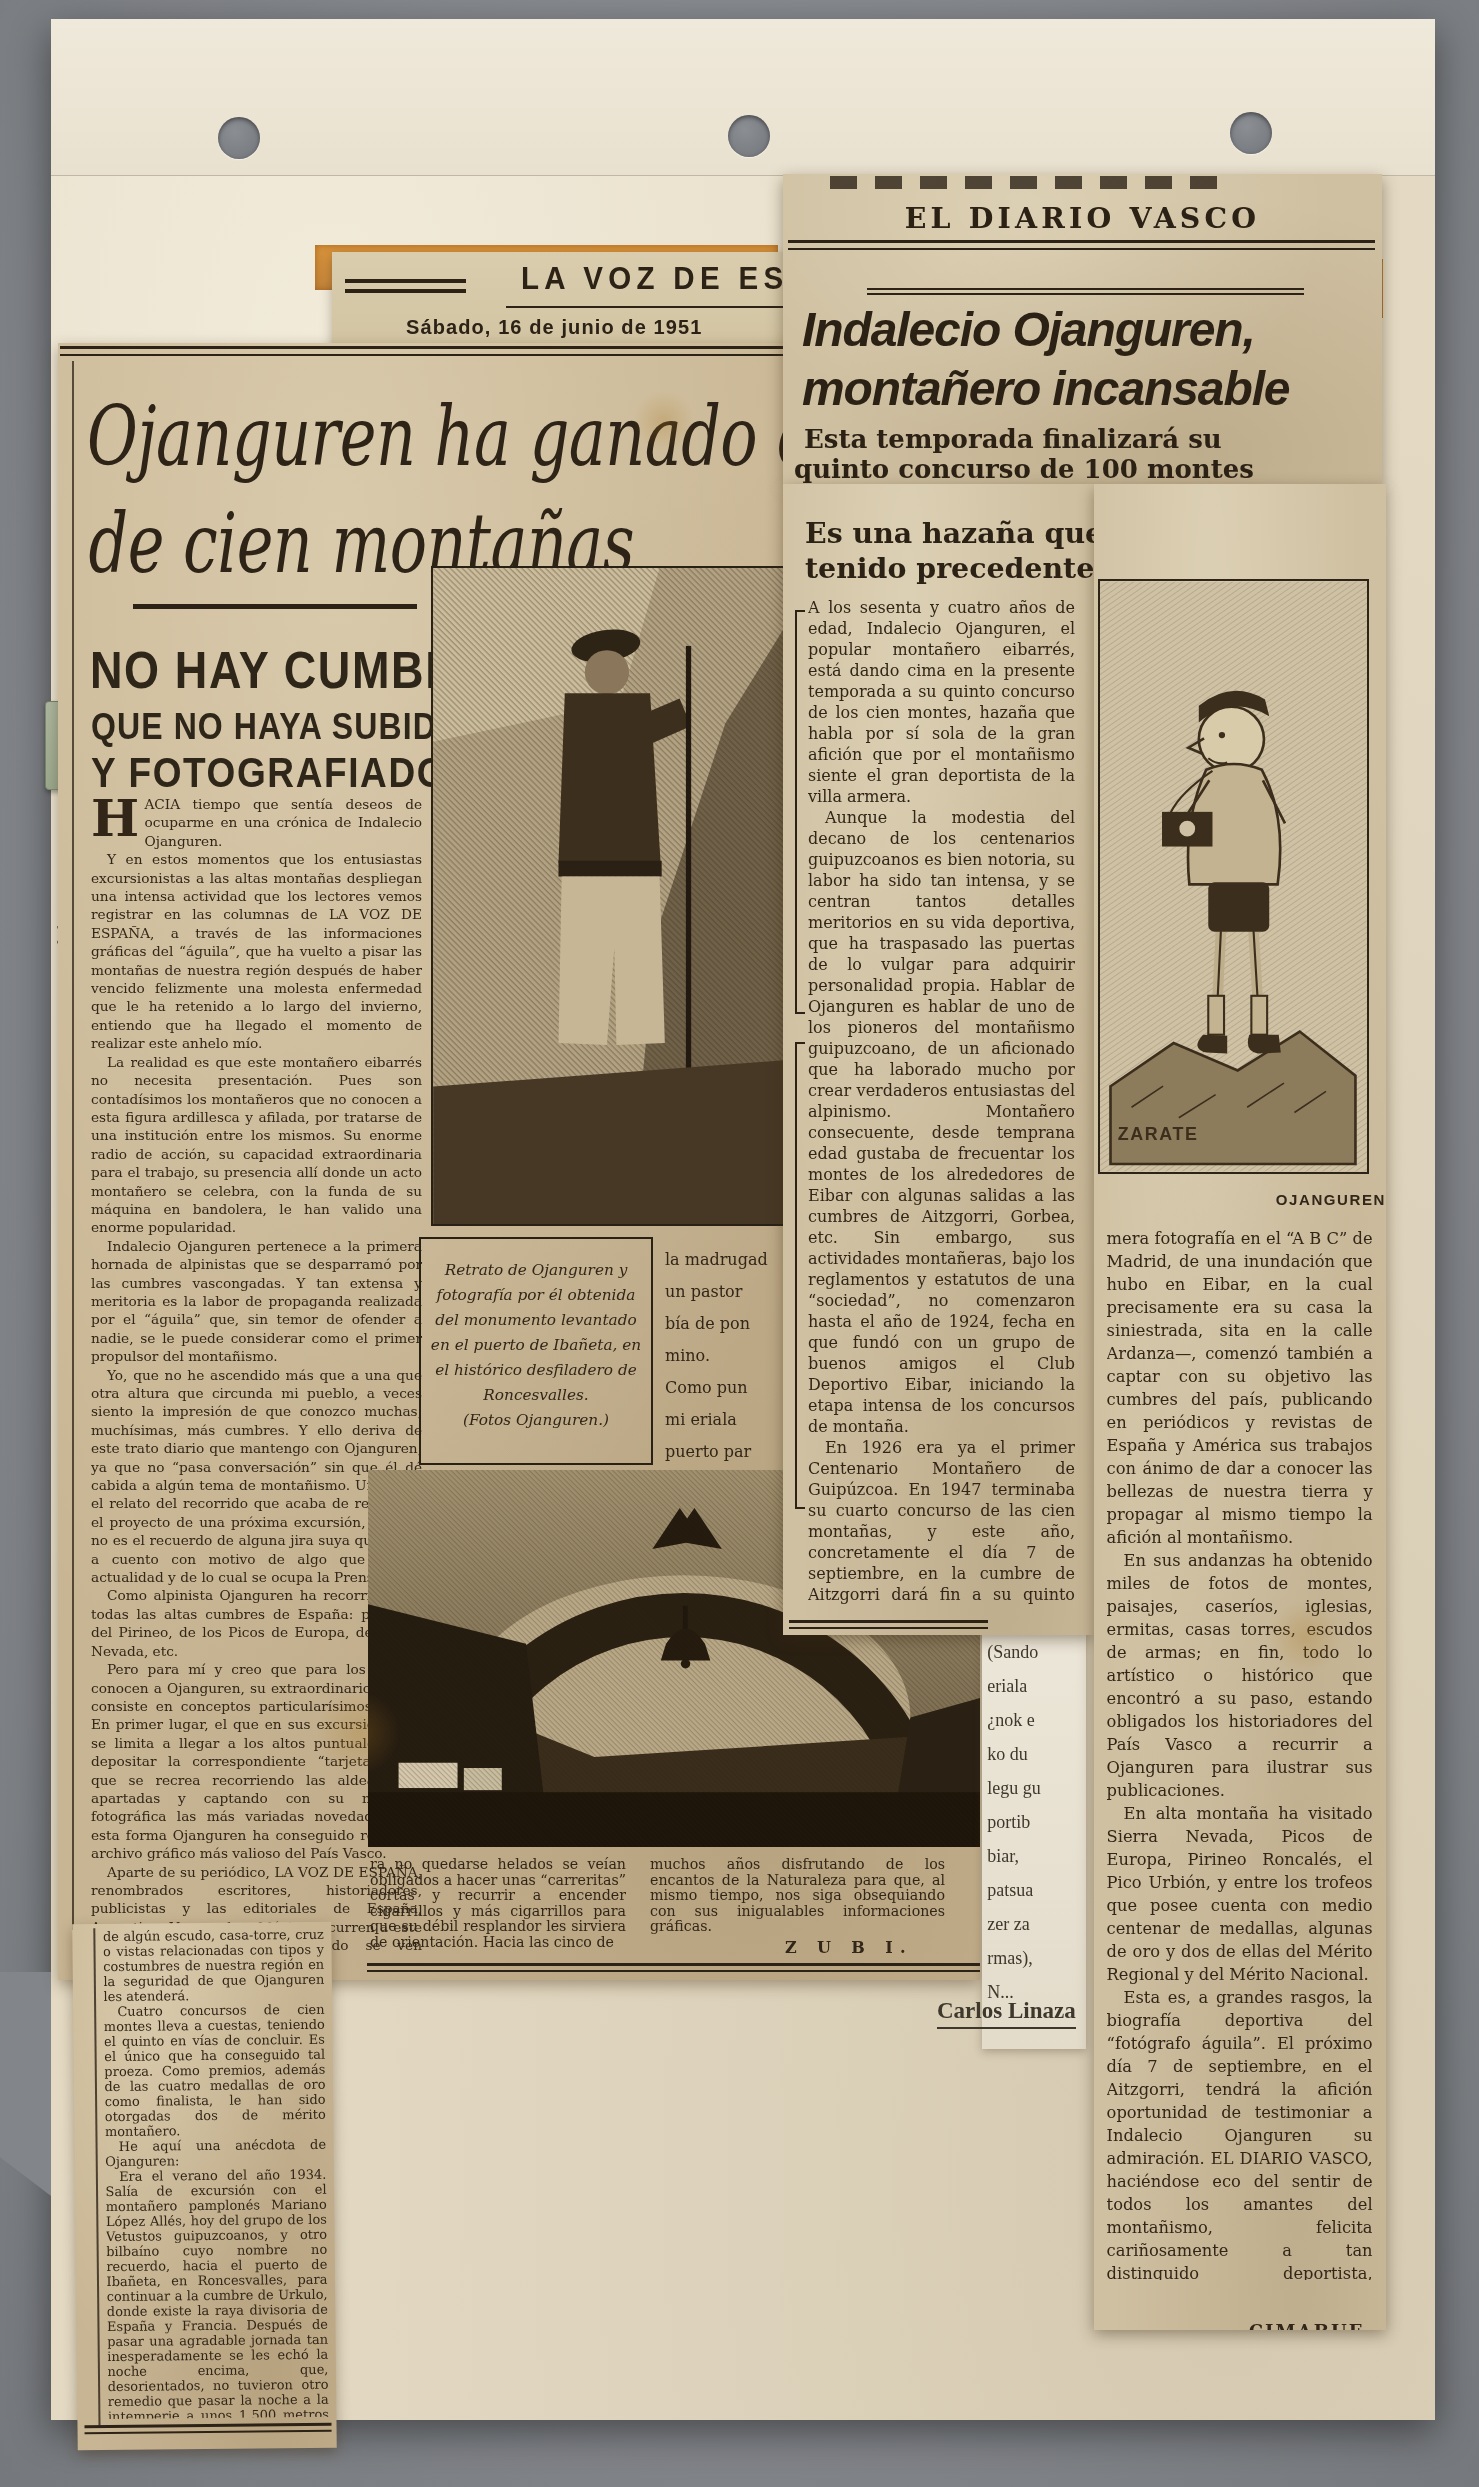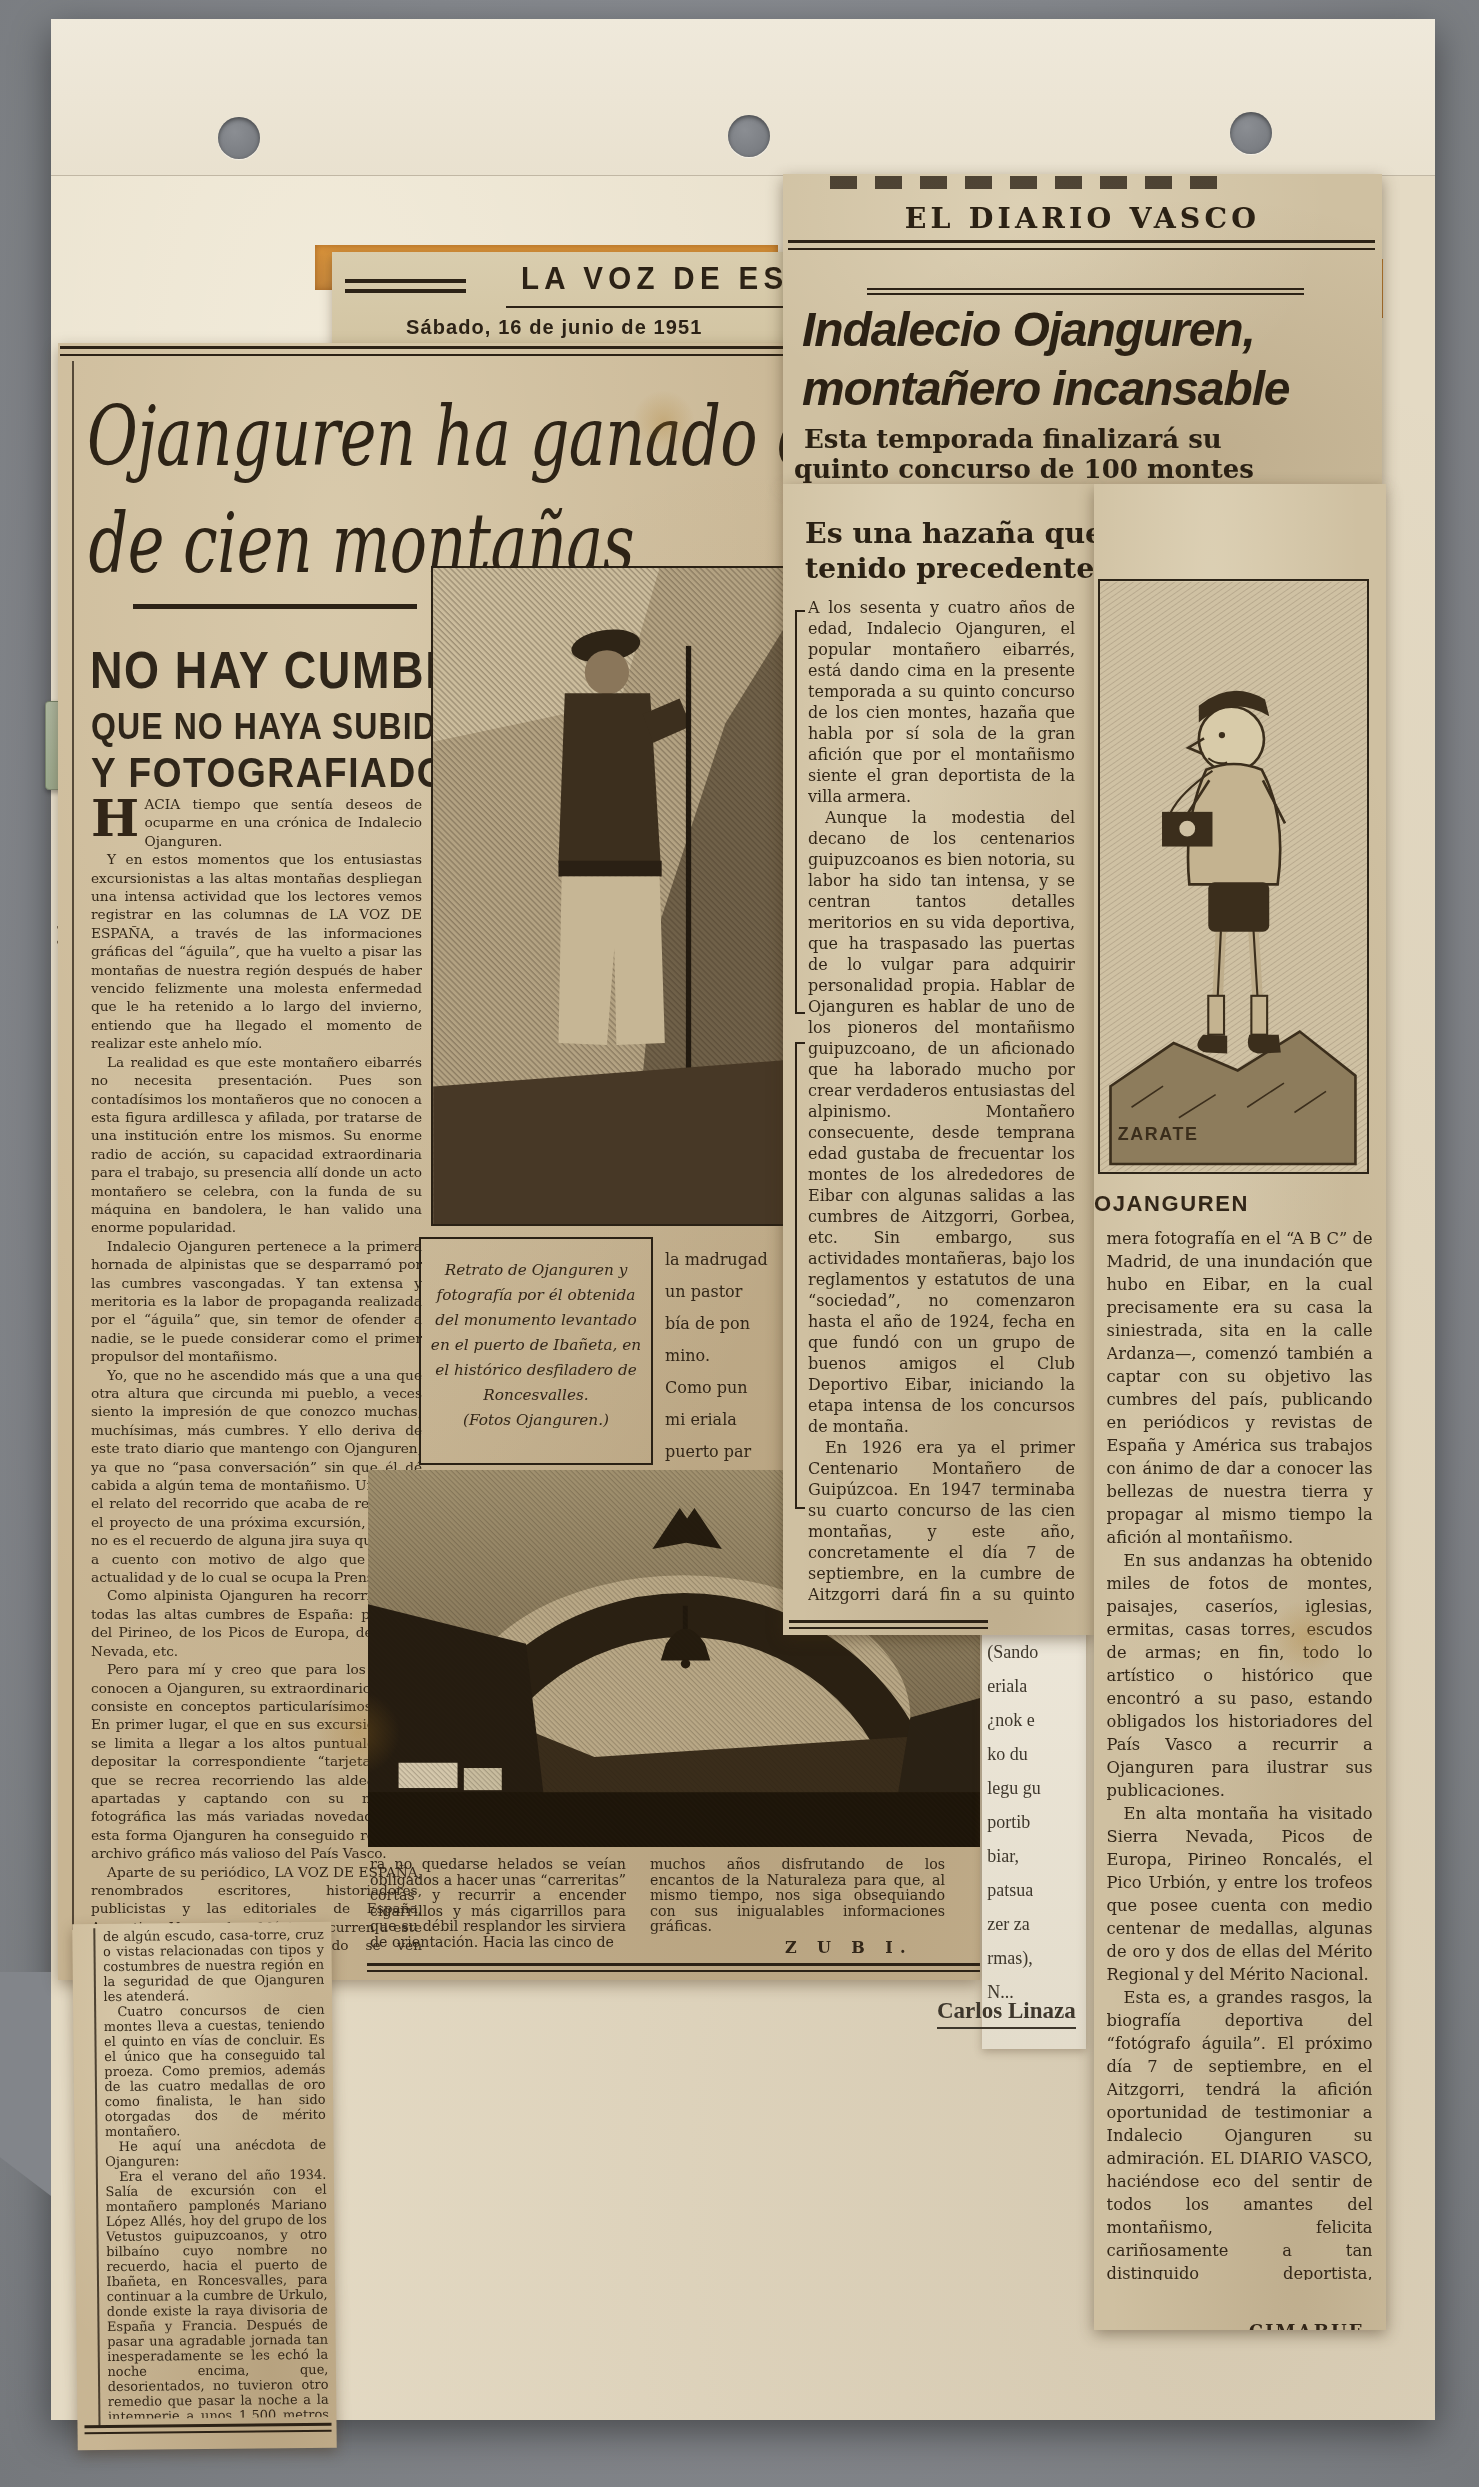--- a/index.html
+++ b/index.html
@@ -81,21 +81,21 @@
   .dv-date{text-align:center;font-weight:bold;font-size:22px;color:#2b2114;letter-spacing:0.5px;}
   .dv-hl{font-family:"Liberation Sans",sans-serif;font-weight:bold;font-style:italic;
      font-size:48px;letter-spacing:-1.1px;color:#2b2114;white-space:nowrap;}
   .dv-deck{font-weight:bold;font-size:26px;color:#2b2114;white-space:nowrap;}
   .dv-col{font-size:16px;line-height:21px;}
   .dv-col p{margin:0;text-indent:17px;}
   .dv-col p.first{text-indent:0;}
   .dv-col2-text{font-size:16.3px;line-height:23px;}
   .bracket{width:8.4px;border-left:2.6px solid #2c2216;border-top:2.6px solid #2c2216;border-bottom:2.6px solid #2c2216;}
   .cimabue{font-weight:bold;font-size:18px;letter-spacing:2.1px;text-align:right;margin-top:48px;}
-  .oja-caption{font-family:"Liberation Sans",sans-serif;font-weight:bold;font-size:22px;letter-spacing:1.6px;text-align:left;}
+  .oja-caption{font-family:"Liberation Sans",sans-serif;font-weight:bold;font-size:15px;letter-spacing:1.6px;text-align:right;}
 </style>
 </head>
 <body>
 
 <div id="stage">
 
   <div class="abs album-page"></div>
   <div class="abs page-topband"></div>
   <div class="abs punch-hole" style="left:218px;top:117px;"></div>
   <div class="abs punch-hole" style="left:728px;top:115px;"></div>

